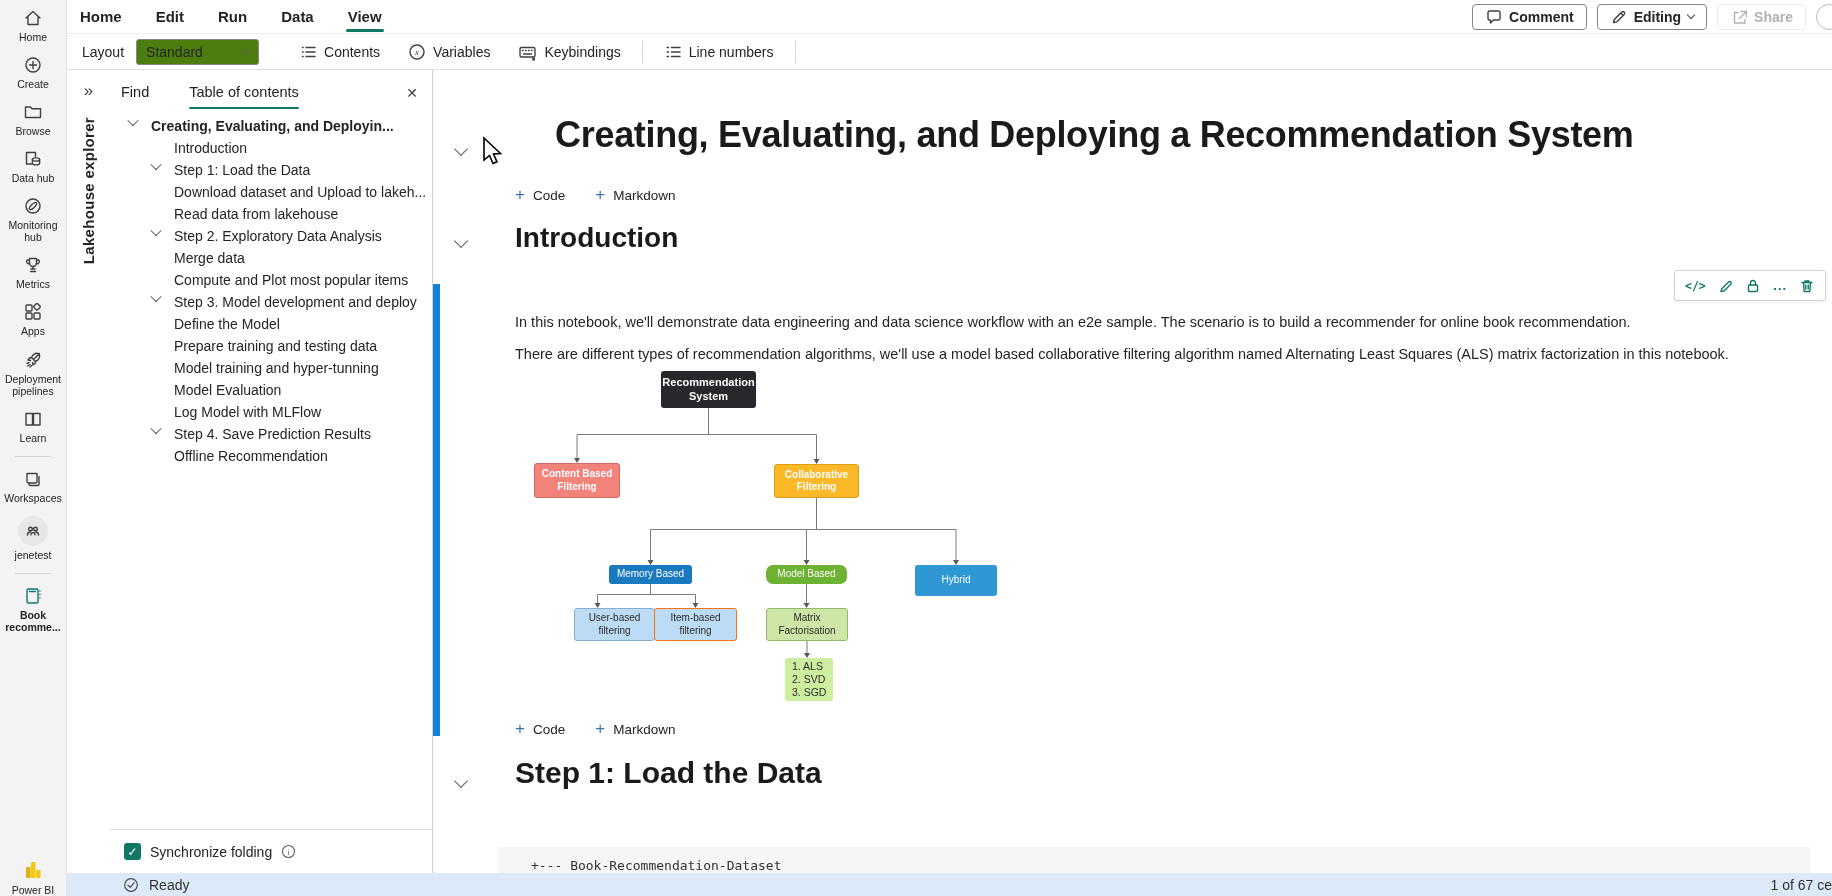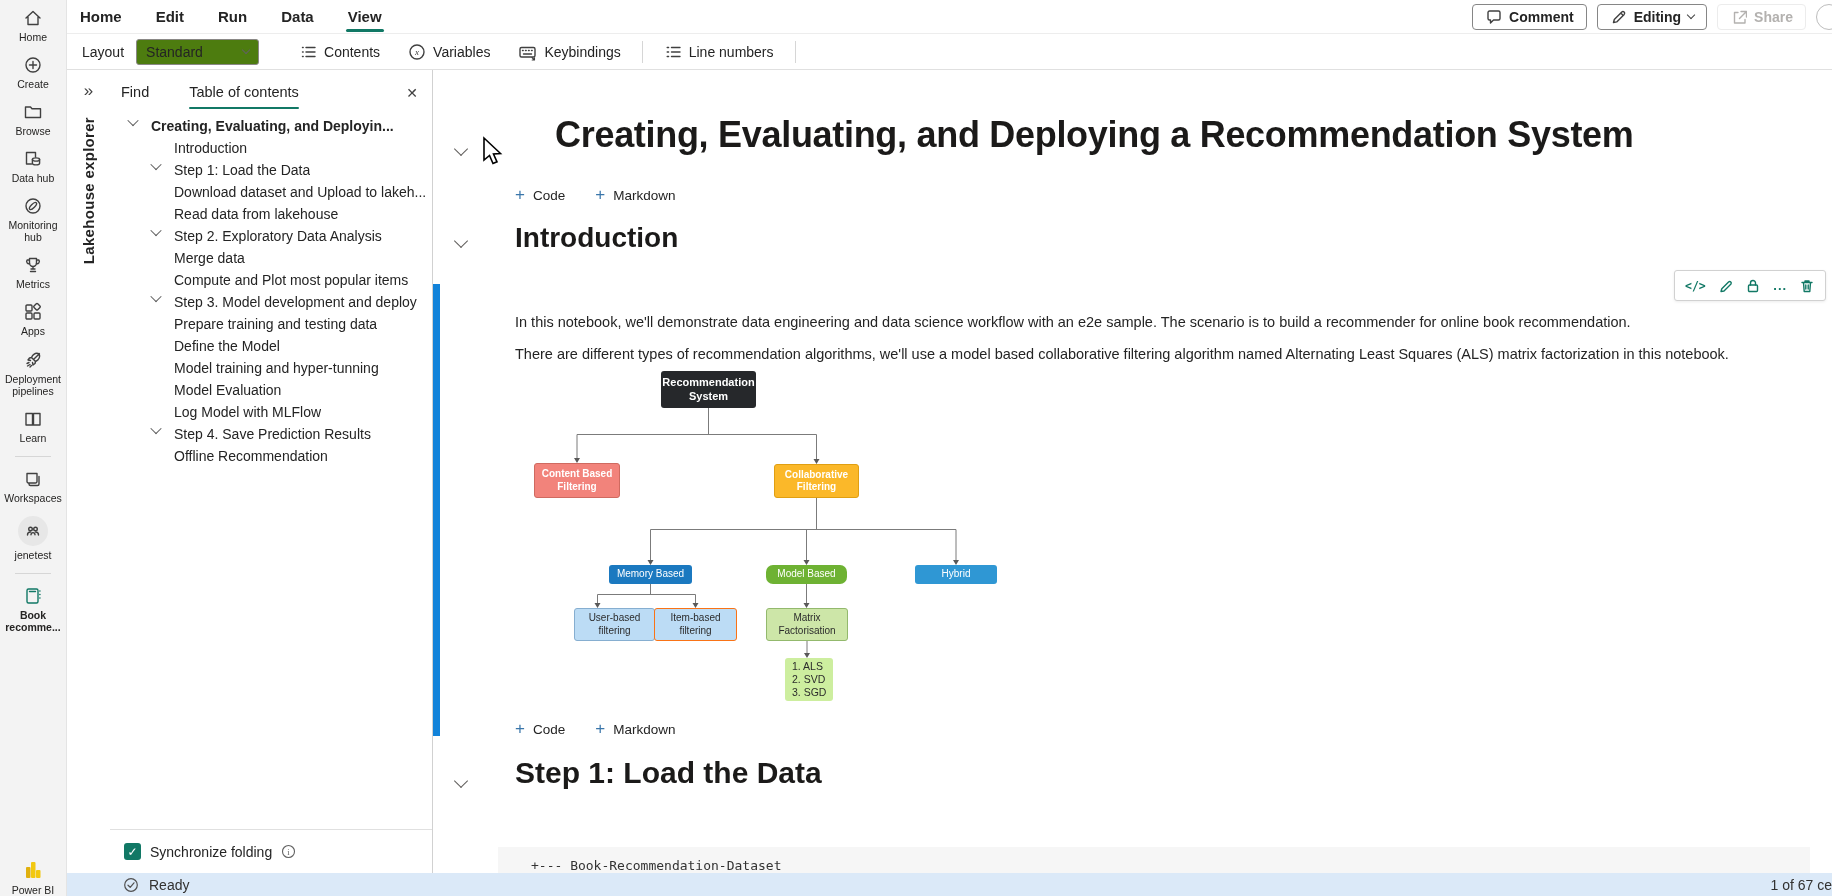--- a/index.html
+++ b/index.html
@@ -104,21 +104,21 @@
   
   #diagram { position:absolute; left:91px; top:301px; width:470px; height:335px; }
   .diag-svg { position:absolute; left:0; top:0; }
   .dnode { position:absolute; display:flex; align-items:center; justify-content:center;
     text-align:center; border-radius:3px; line-height:1.25; }
   .n0 { left:130px; top:0; width:95px; height:37px; background:#26282b; color:#fff; font-weight:700; font-size:11px; }
   .n1 { left:3px; top:92px; width:86px; height:35px; background:#f2837b; border:1px solid #cf6a60; color:#fff; font-weight:700; font-size:10px; }
   .n2 { left:243px; top:93px; width:85px; height:34px; background:#fbb829; border:1px solid #e09f12; color:#fff; font-weight:700; font-size:10px; }
   .n3 { left:78px; top:194px; width:83px; height:19px; background:#1b79c0; color:#fff; font-size:10px; }
   .n4 { left:235px; top:194px; width:81px; height:19px; background:#6eb233; color:#fff; font-size:10px;border-radius:7px; }
-  .n5 { left:384px; top:194px; width:82px; height:19px; background:#2f97d4; color:#fff; font-size:10px; }
+  .n5 { left:384px; top:194px; width:82px; height:31px; background:#2f97d4; color:#fff; font-size:10px; }
   .n6 { left:43px; top:237px; width:81px; height:33px; background:#bcdcf5; border:1px solid #86aed0; color:#2c2c2c; font-size:10px; }
   .n7 { left:123px; top:237px; width:83px; height:33px; background:#bcdcf5; border:1px solid #f97316; color:#2c2c2c; font-size:10px; }
   .n8 { left:235px; top:237px; width:82px; height:33px; background:#cde6a8; border:1px solid #93b96d; color:#2c2c2c; font-size:10px; }
   .n9 { left:254px; top:287px; width:48px; height:43px; background:#cdee9f; color:#2c2c2c; font-size:10.5px;
         white-space:pre-line; text-align:left; justify-content:flex-start; padding-left:7px; }
 
   #step1-head { position:absolute; left:75px; top:686px; font-size:30px; font-weight:600; color:#1b1a19; }
   #code-cell { position:absolute; left:58px; right:22px; top:777px; height:60px; background:#f6f6f6; }
   #code-line { position:absolute; left:33px; top:11px; font-family:"DejaVu Sans Mono", monospace;
     font-size:13px; color:#333; white-space:pre; }
@@ -340,24 +340,24 @@
         <span class="toc-label">Merge data</span>
       </div>
     <div class="toc-row l1 no-chev">
         <span class="toc-label">Compute and Plot most popular items</span>
       </div>
     <div class="toc-row l1 has-chev">
         <span class="tchev"></span>
         <span class="toc-label">Step 3. Model development and deploy</span>
       </div>
     <div class="toc-row l1 no-chev">
+        <span class="toc-label">Define the Model</span>
+      </div>
+    <div class="toc-row l1 no-chev">
         <span class="toc-label">Prepare training and testing data</span>
-      </div>
-    <div class="toc-row l1 no-chev">
-        <span class="toc-label">Define the Model</span>
       </div>
     <div class="toc-row l1 no-chev">
         <span class="toc-label">Model training and hyper-tunning</span>
       </div>
     <div class="toc-row l1 no-chev">
         <span class="toc-label">Model Evaluation</span>
       </div>
     <div class="toc-row l1 no-chev">
         <span class="toc-label">Log Model with MLFlow</span>
       </div>

